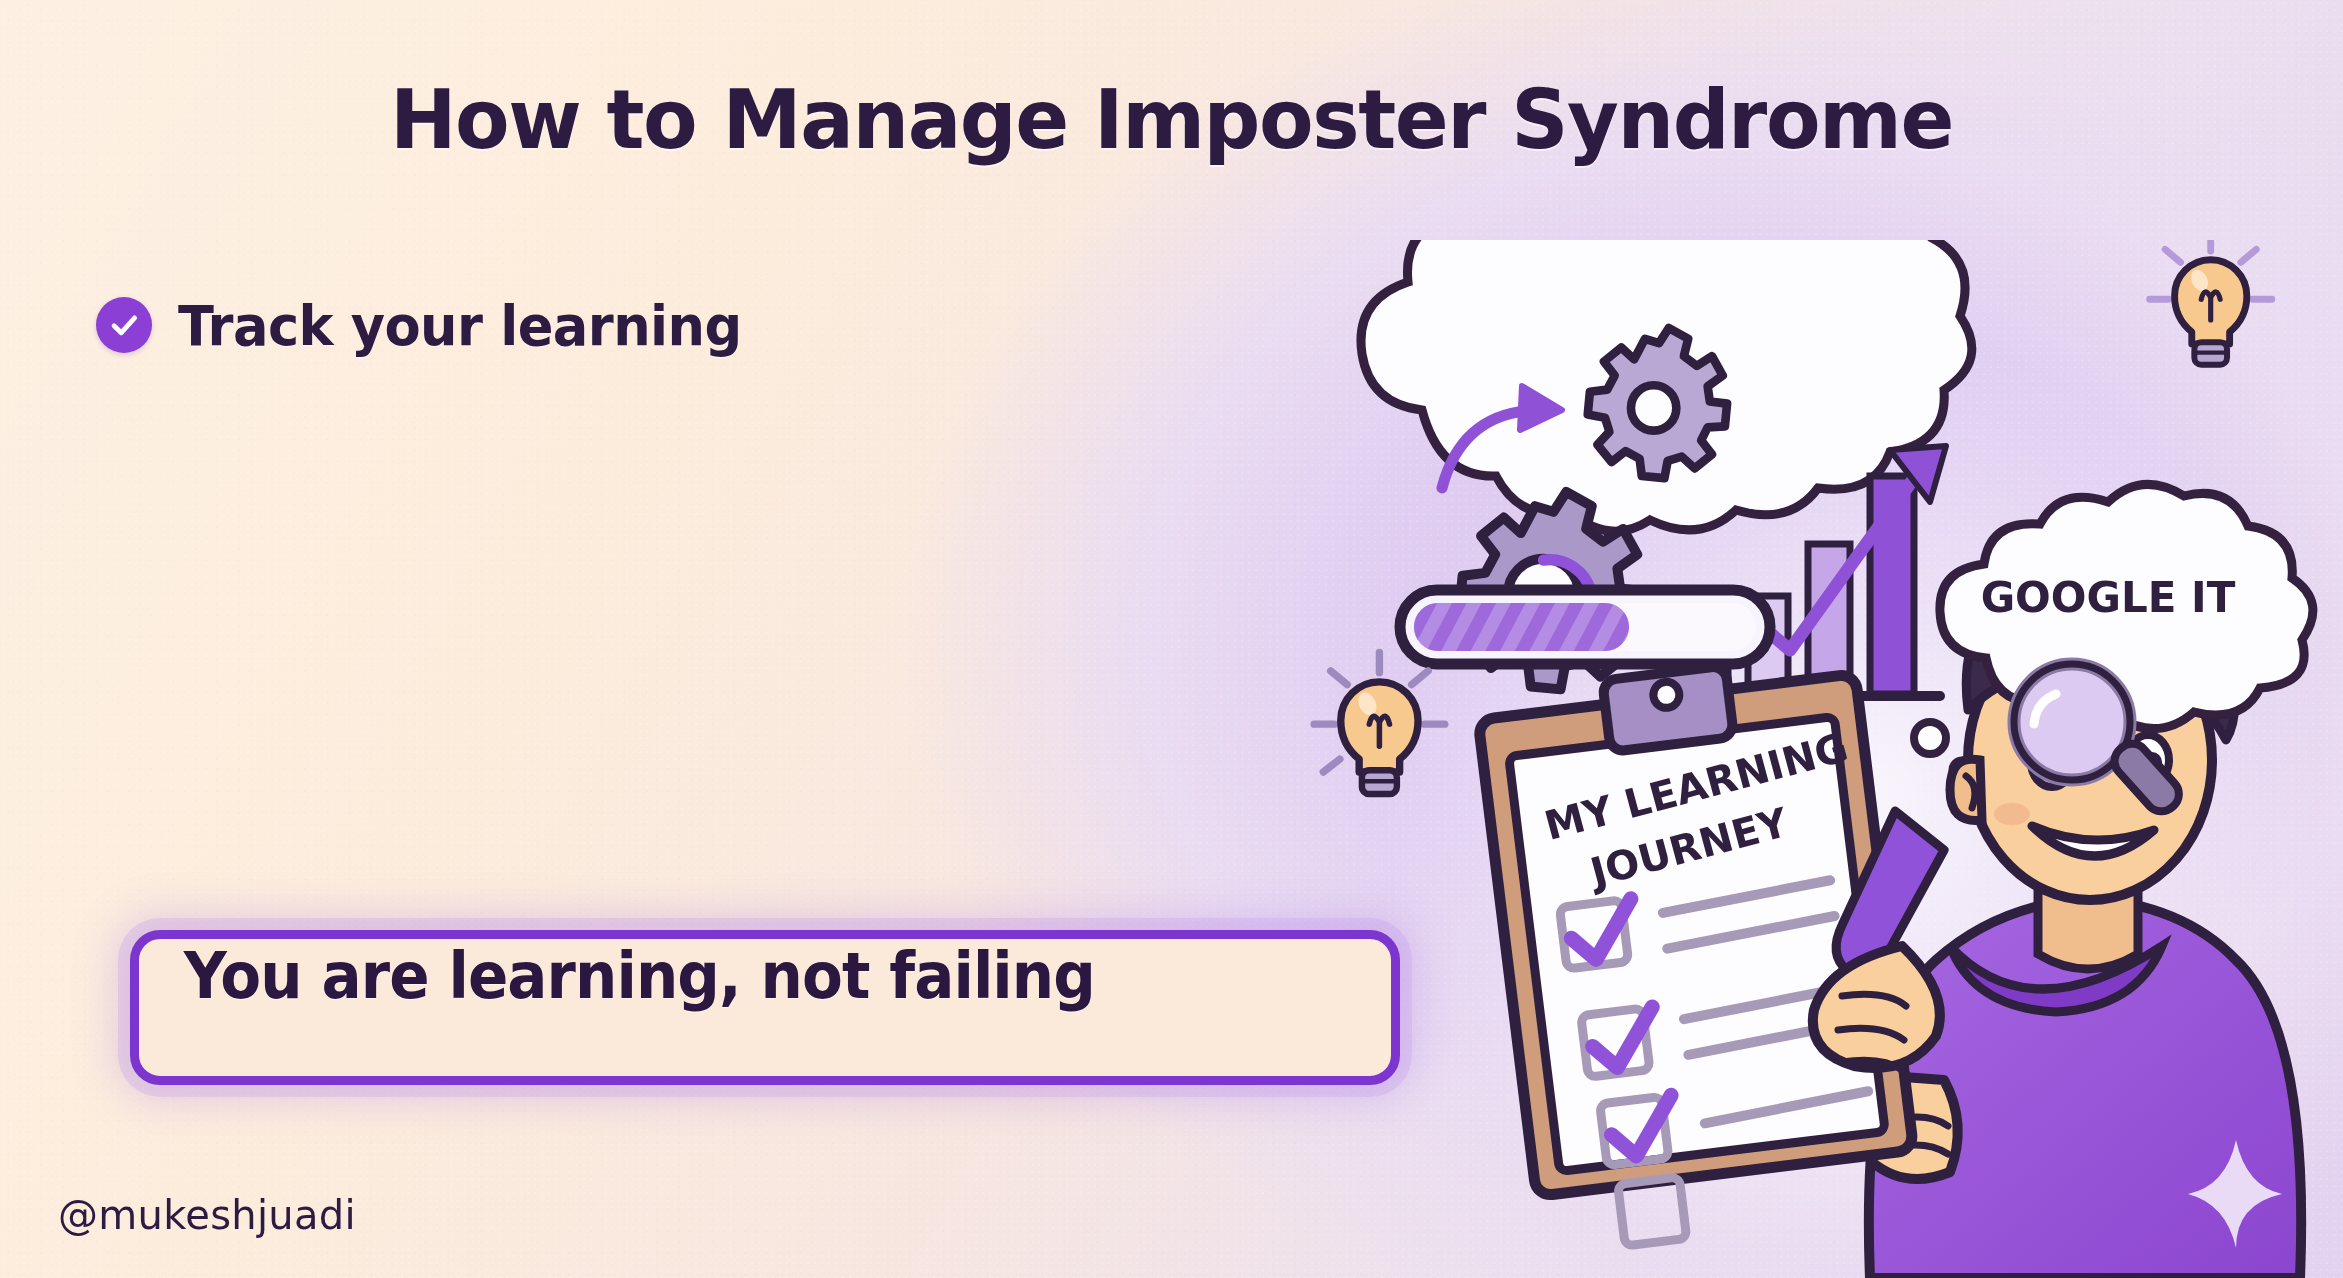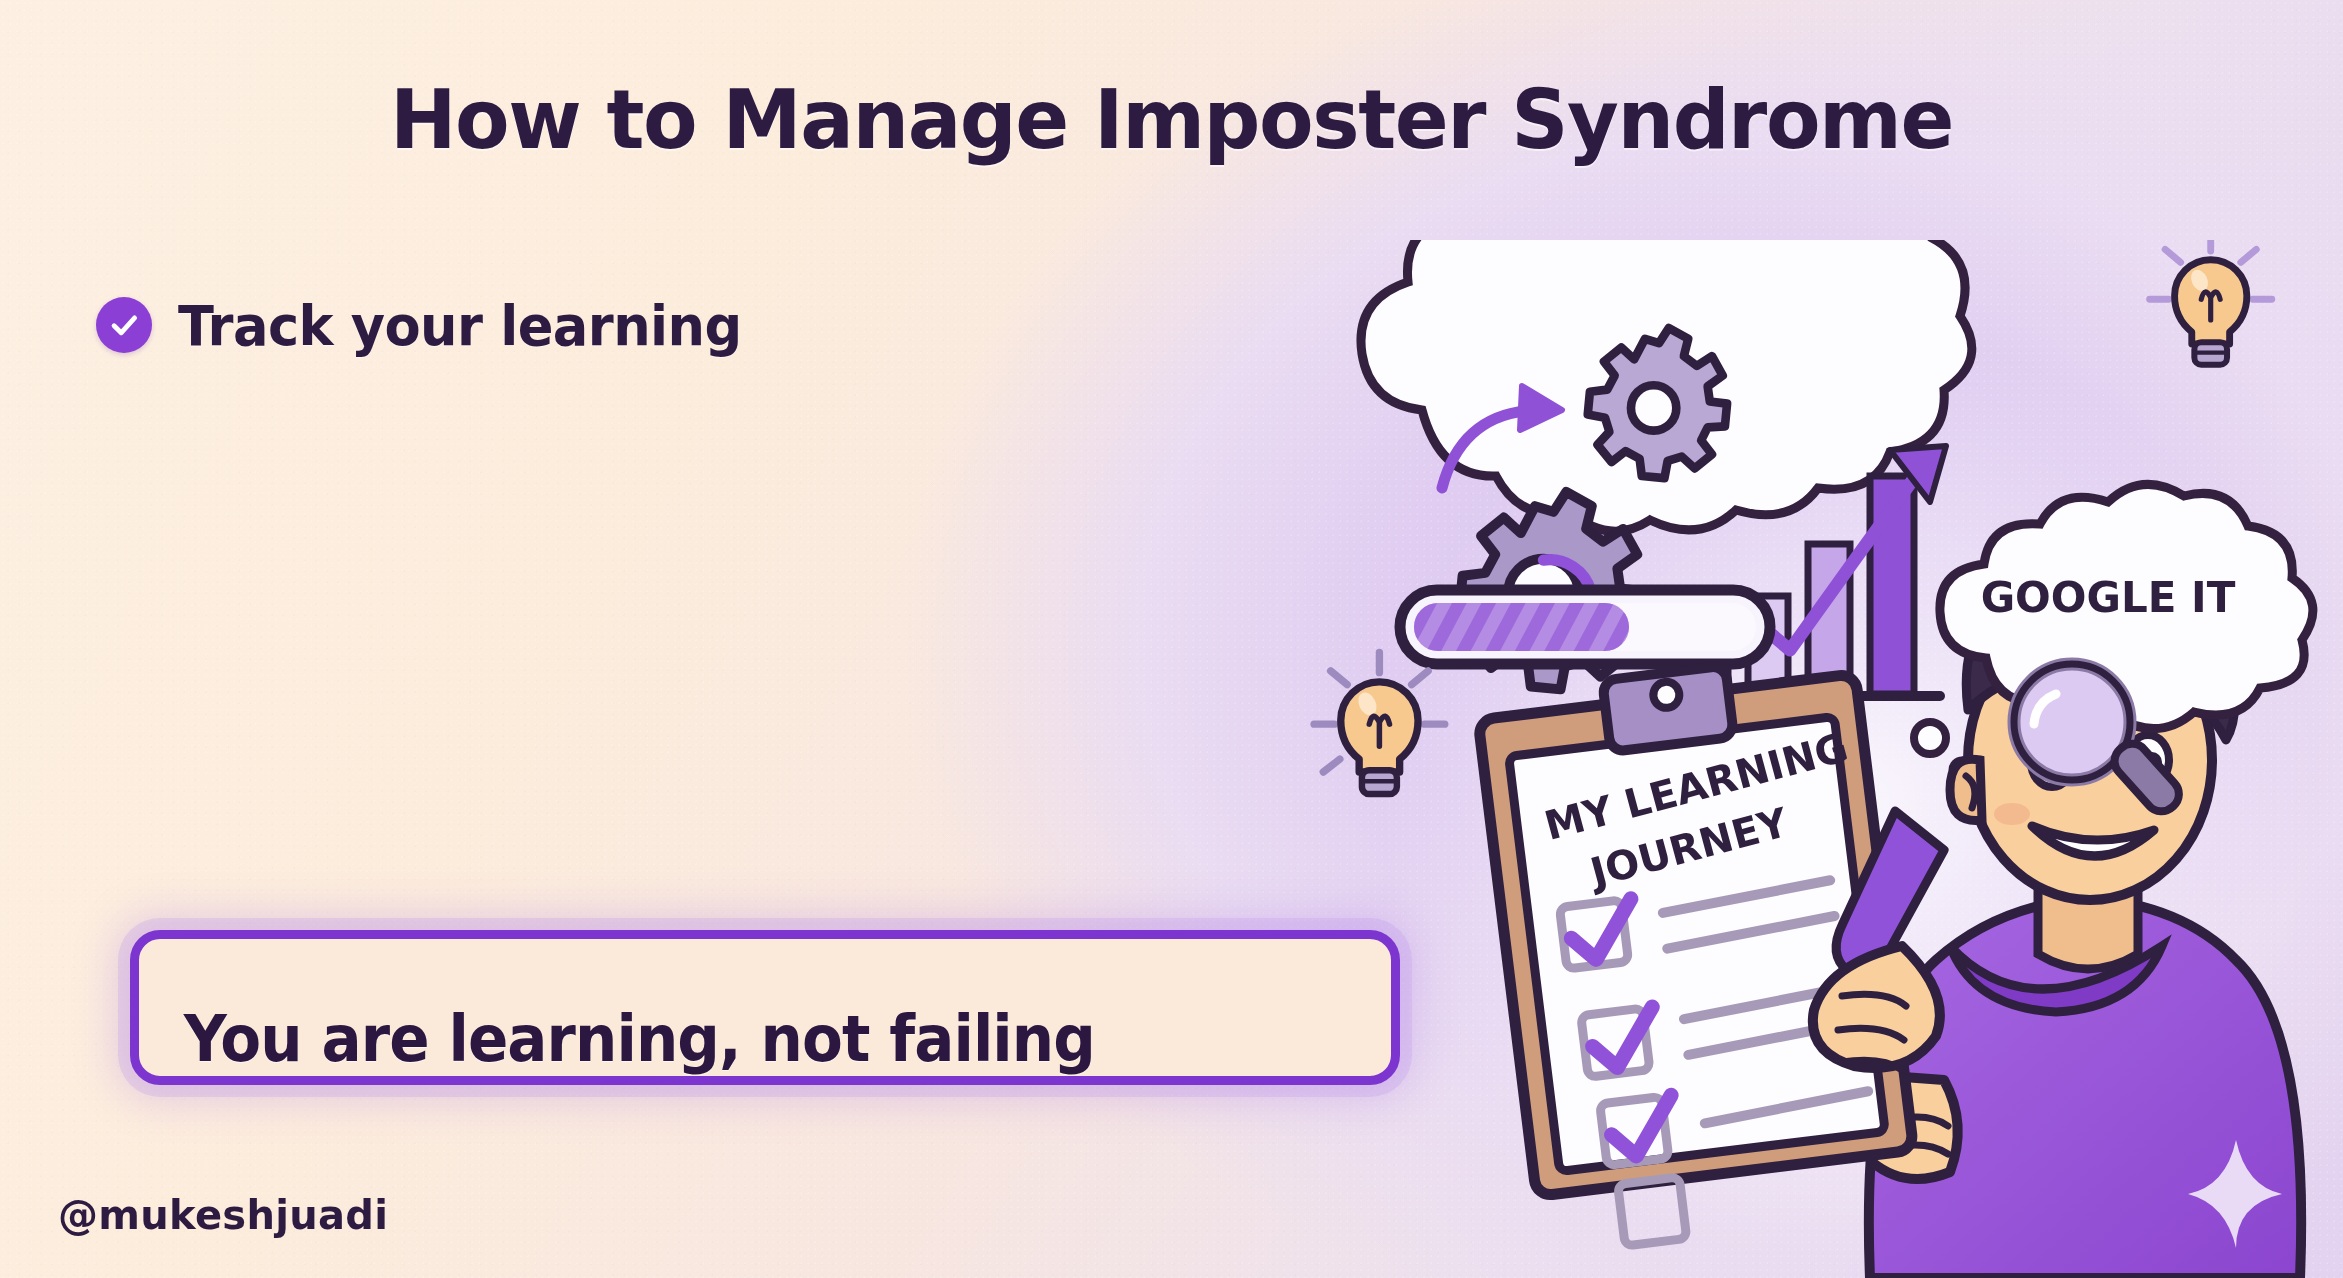--- a/index.html
+++ b/index.html
@@ -79,21 +79,21 @@
   }
 
   
   #callout {
     position:absolute;
     left:130px; top:930px;
     width:1270px; height:155px;
     border:9px solid #7d35cf;
     border-radius:30px;
     background:#fbeada;
-    display:flex; align-items:flex-end;
+    display:flex; align-items:flex-start;
     box-shadow:
       0 0 0 12px rgba(190,150,235,.26),
       0 0 40px 16px rgba(175,125,230,.30);
   }
   #callout-text {
     font-family:"DejaVu Sans", sans-serif;
     font-weight:700;
     font-size:64px;
     letter-spacing:-1px;
     color:#2b1740;
@@ -102,21 +102,21 @@
     transform:scaleX(.93);
     transform-origin:left center;
     text-shadow:0 1px 0 rgba(255,255,255,.6);
   }
 
   
   .footer {
     position:absolute; bottom:40px;
     font-family:"DejaVu Sans", sans-serif;
     font-size:40px;
-    font-weight:700;
+    font-weight:400;
     color:#2e1b42;
     letter-spacing:.3px;
   }
   #footer-left  { left:58px; }
   #footer-right { right:58px; }
 
   
   #art { position:absolute; left:1290px; top:240px; width:1053px; height:1038px; }
   #art svg { width:100%; height:100%; display:block; }
 </style>

